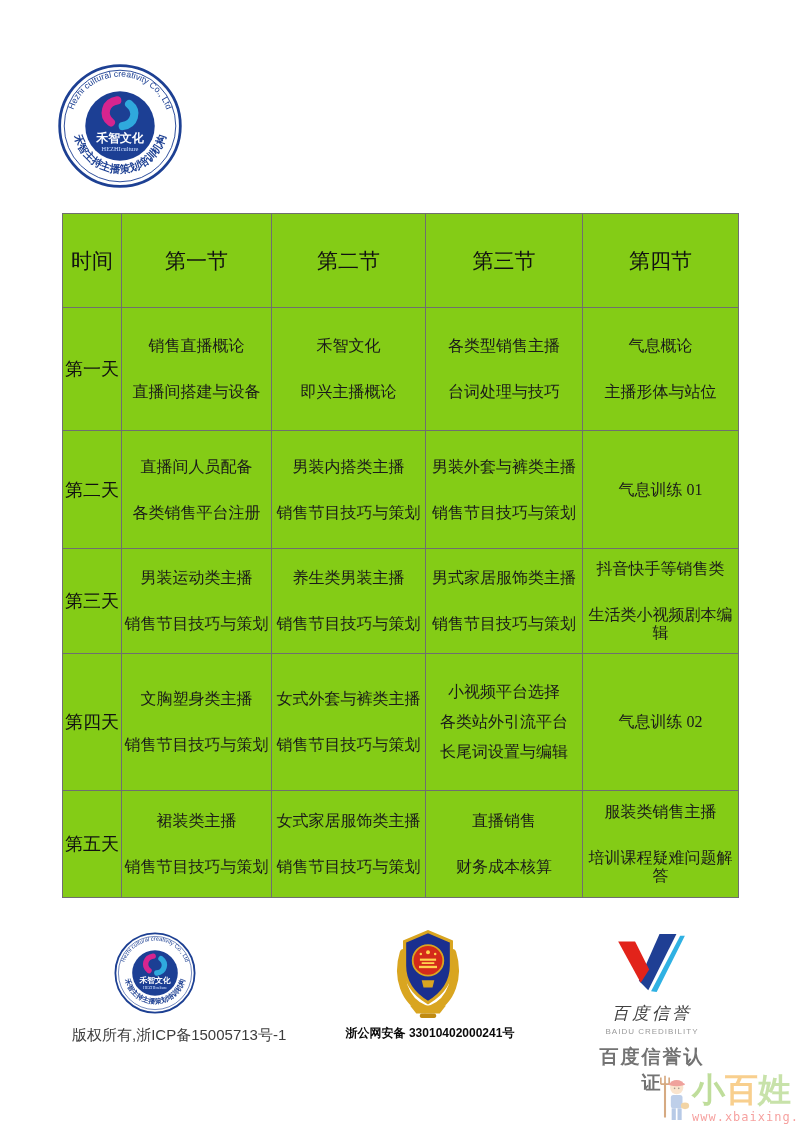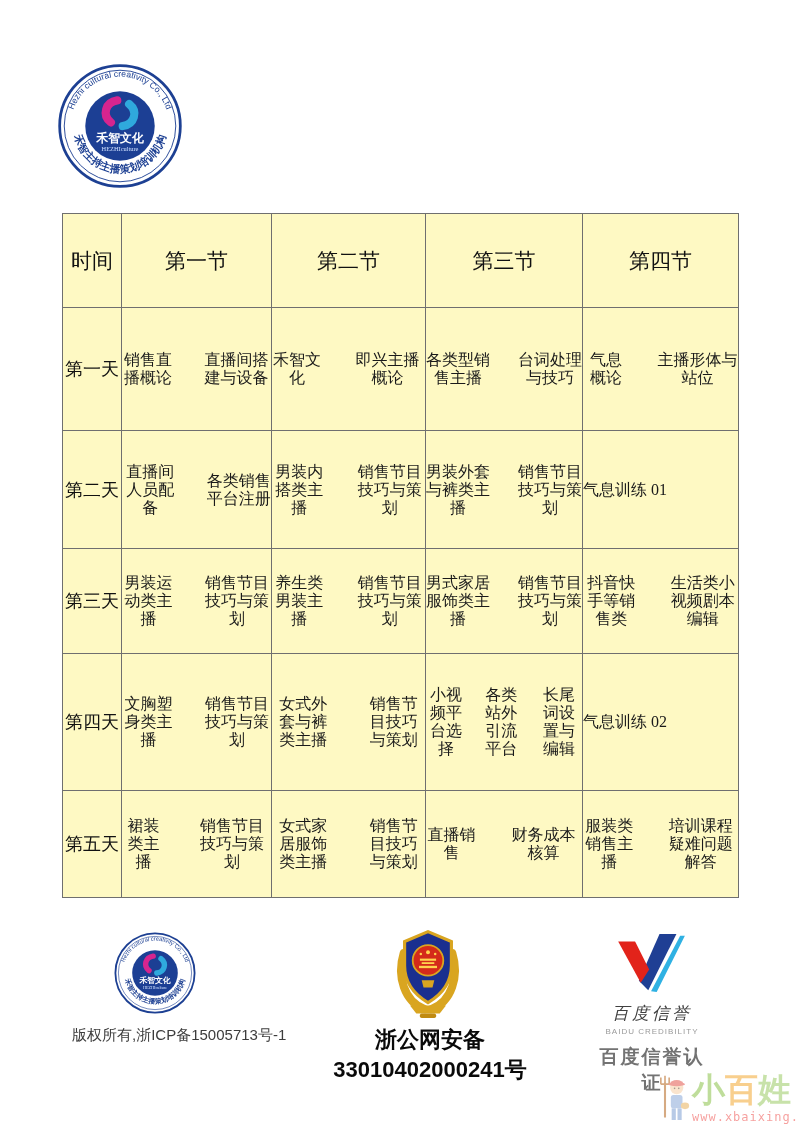--- a/index.html
+++ b/index.html
@@ -8,40 +8,40 @@
 
   
   .logo-badge{position:absolute;}
   #logo-top{left:56px;top:62px;width:128px;height:128px;}
   .header-text{position:absolute;left:140px;right:30px;top:78px;text-align:center;}
   .doc-title{font-size:36px;font-weight:bold;color:#000;letter-spacing:1px;line-height:42px;}
   .doc-subtitle{margin-top:16px;font-size:15px;color:#1c1c1c;letter-spacing:.5px;}
 
   
   .course-table{position:absolute;left:62px;top:213px;border-collapse:collapse;table-layout:fixed;}
-  .course-table td,.course-table th{border:1px solid #6f6f6f;background:#fef9c3;padding:0;
+  .course-table td,.course-table th{border:1px solid #6f6f6f;background:#84cc16;padding:0;
         text-align:center;vertical-align:middle;font-weight:normal;}
   .col-time{width:59px;}
   .col-s{width:150px;}
   .col-s2{width:154px;}
   .col-s3{width:157px;}
   .col-s4{width:156px;}
   .th-cell{font-size:21px;color:#111;}
   .day-cell{font-size:18px;color:#111;}
-  .cell-lines{display:flex;justify-content:flex-start;align-items:center;gap:28px;}
+  .cell-lines{display:flex;flex-direction:column;justify-content:flex-end;align-items:center;gap:28px;}
   .cell-lines.tight{gap:12px;}
   .cell-line{font-size:16px;color:#1a1a1a;line-height:18px;}
 
   
   #logo-bottom{left:113px;top:931px;width:84px;height:84px;}
   .copyright{position:absolute;left:72px;top:1026px;font-family:"Liberation Sans",sans-serif;
              font-size:15px;color:#3c3c3c;}
   .police-emblem{position:absolute;left:392px;top:926px;}
   .police-filing{position:absolute;left:290px;top:1025px;width:280px;text-align:center;
-                 font-family:"Liberation Sans",sans-serif;font-weight:bold;font-size:22px;color:#0a0a0a;}
+                 font-family:"Liberation Sans",sans-serif;font-weight:bold;font-size:12px;color:#0a0a0a;}
   .baidu-block{position:absolute;left:596px;top:932px;width:112px;text-align:center;}
   .baidu-name{margin-top:4px;font-family:"Liberation Sans",sans-serif;font-size:17px;
               letter-spacing:3px;color:#404040;font-style:italic;}
   .baidu-en{margin-top:2px;font-family:"Liberation Sans",sans-serif;font-size:8px;
             letter-spacing:1px;color:#9a9a9a;}
   .baidu-cert{margin-top:8px;font-family:Liberation Sans, sans-serif;font-weight:bold;
               font-size:19px;letter-spacing:2px;color:#737373;}
 
   
   .watermark{position:absolute;left:660px;top:1072px;display:flex;align-items:flex-start;opacity:.55;}

